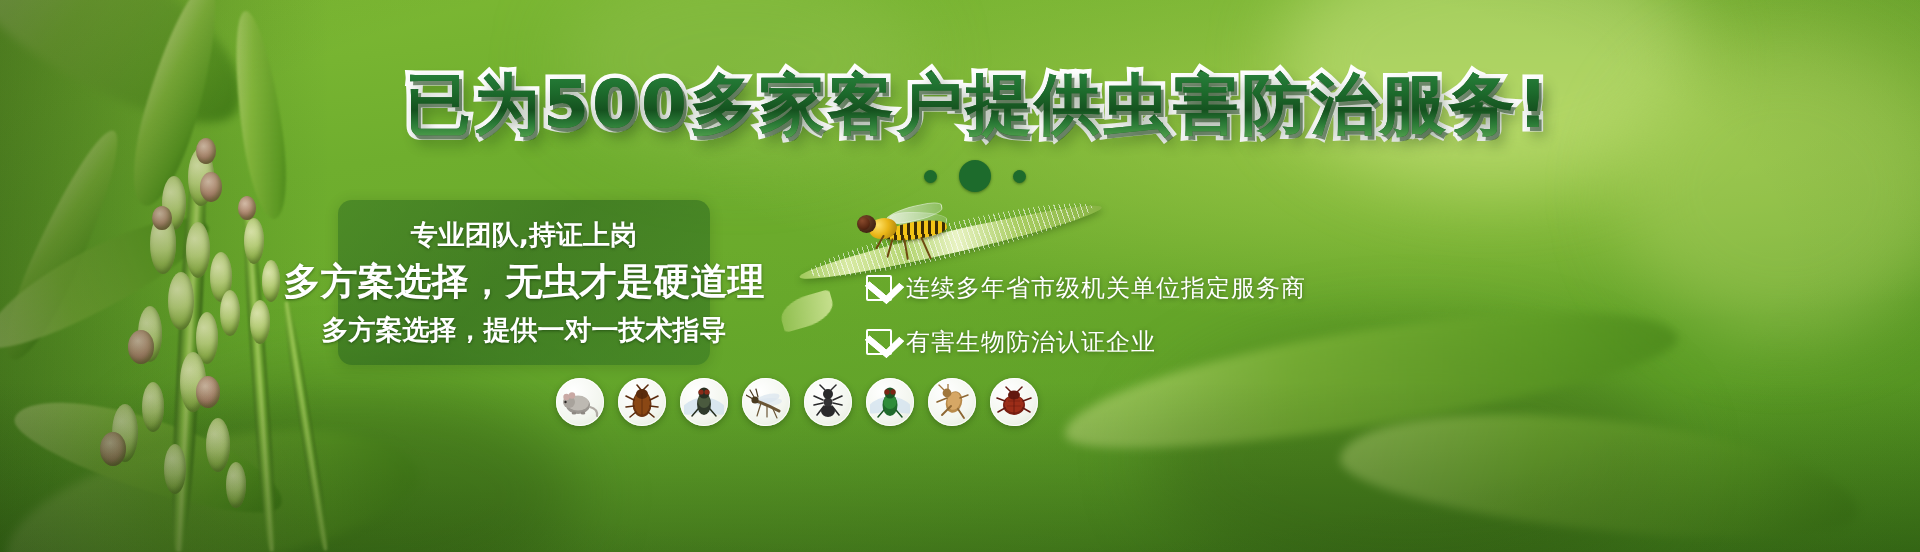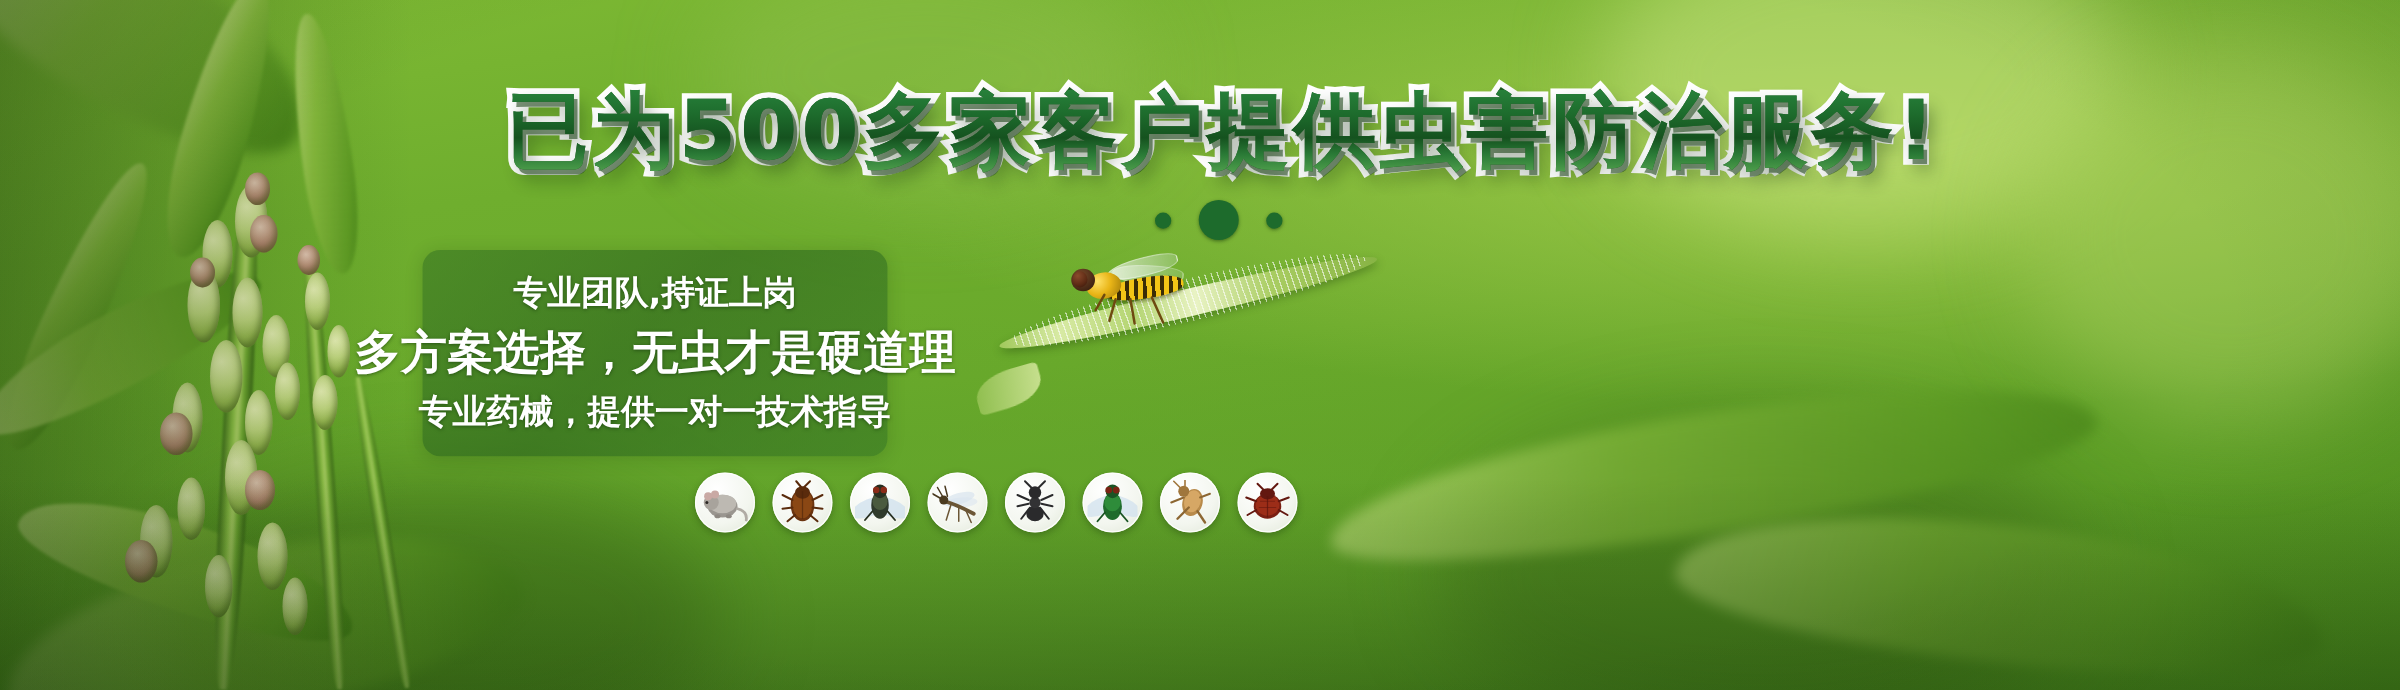--- a/index.html
+++ b/index.html
@@ -335,24 +335,34 @@
   <div class="dots">
     <span class="dot s"></span>
     <span class="dot l"></span>
     <span class="dot s"></span>
   </div>
 
   <div class="infobox">
     <div class="lines">
       <div class="infoline l1">专业团队,持证上岗</div>
       <div class="infoline l2">多方案选择，无虫才是硬道理</div>
-      <div class="infoline l3">专业药械，提供一对一技术指导</div>
-    </div>
-  </div>
-
+      <div class="infoline l3">多方案选择，提供一对一技术指导</div>
+    </div>
+  </div>
+
+  <div class="bullets">
+    <div class="bullet">
+      <span class="chk"></span>
+      <span class="bullet-text">连续多年省市级机关单位指定服务商</span>
+    </div>
+    <div class="bullet">
+      <span class="chk"></span>
+      <span class="bullet-text">有害生物防治认证企业</span>
+    </div>
+  </div>
 
   <div class="pestrow">
 
     <div class="pest" title="">
       <svg width="40" height="34" viewBox="0 0 40 34">
         <ellipse cx="18" cy="20" rx="12" ry="9" fill="#9a9690"></ellipse>
         <ellipse cx="18" cy="18" rx="11" ry="7.5" fill="#bdb9b2"></ellipse>
         <circle cx="9" cy="17" r="6" fill="#a8a39c"></circle>
         <circle cx="6.5" cy="12" r="3.2" fill="#c9a9a4"></circle>
         <circle cx="12" cy="10.5" r="3.2" fill="#c9a9a4"></circle>

